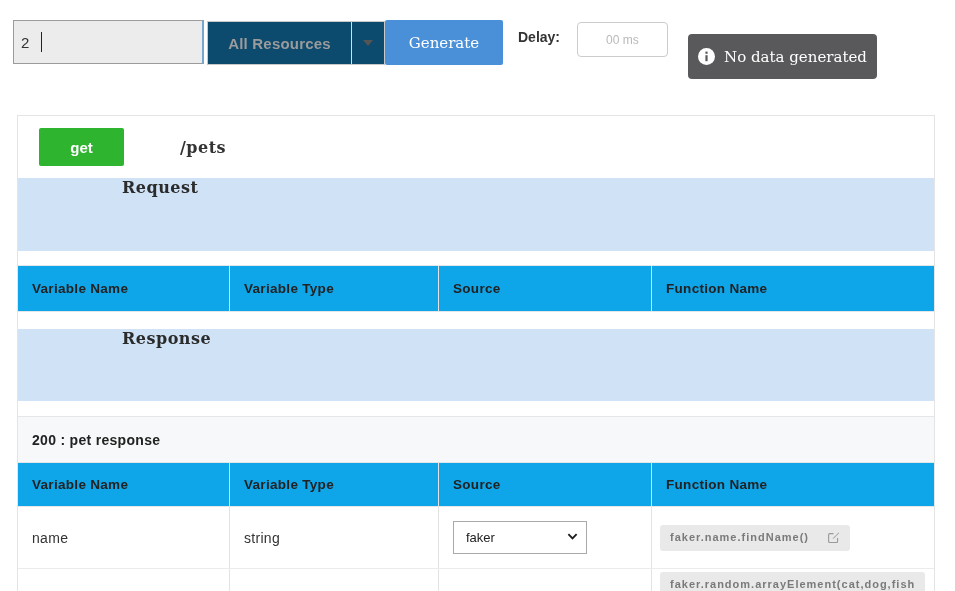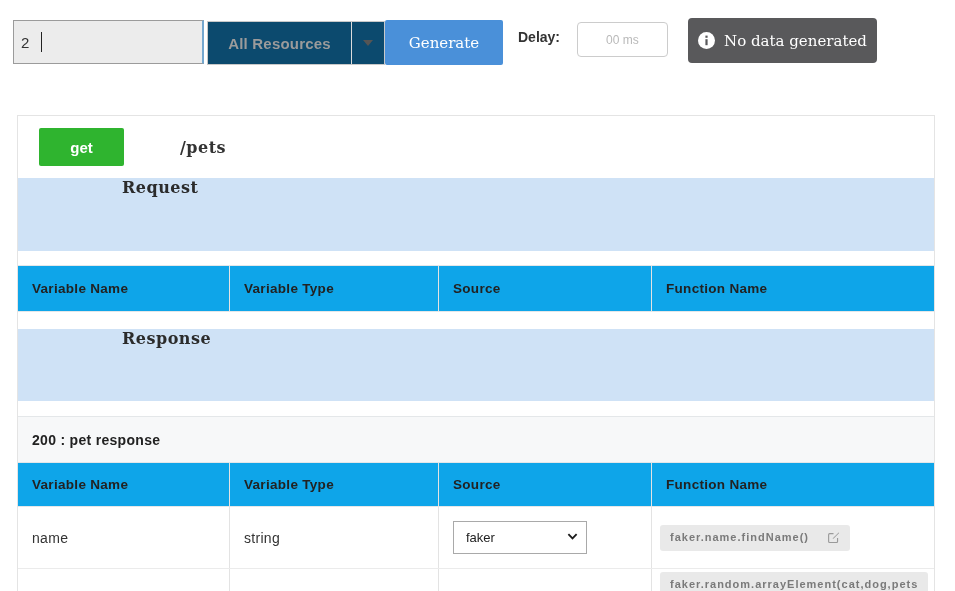--- a/index.html
+++ b/index.html
@@ -33,21 +33,21 @@
     font-family:"DejaVu Serif", serif; font-size:15px; cursor:pointer;
   }
   .delay-label { position:absolute; left:518px; top:29px; font-weight:bold; font-size:14px; color:#333; }
   .delay-input {
     position:absolute; left:577px; top:22px; width:91px; height:35px;
     border:1px solid #ccc; border-radius:4px; padding-left:28px; font-size:12px; color:#555;
     font-family:"Liberation Sans", sans-serif;
   }
   .delay-input::placeholder { color:#b9b9b9; }
   .status-badge {
-    position:absolute; left:688px; top:18px; width:189px; height:45px;
+    position:absolute; left:688px; top:34px; width:189px; height:45px;
     background:#59595b; border-radius:4px; display:flex; align-items:center;
     justify-content:center; gap:9px;
   }
   .badge-label { color:#fff; font-family:"DejaVu Serif", serif; font-size:15px; }
 
   
   .panel {
     position:absolute; left:17px; top:115px; width:918px; height:560px;
     background:#fff; border:1px solid #e4e4e4;
   }
@@ -189,18 +189,18 @@
       </span>
     </div>
   </div>
 
   <div class="grid-row body-row partial">
     <div class="cell"></div>
     <div class="cell"></div>
     <div class="cell"></div>
     <div class="cell fn-cell">
       <span class="code-badge">
-        <span>faker.random.arrayElement(cat,dog,pets</span>
+        <span>faker.random.arrayElement(cat,dog,fish</span>
       </span>
     </div>
   </div>
 
 </div>
 
 </body></html>

